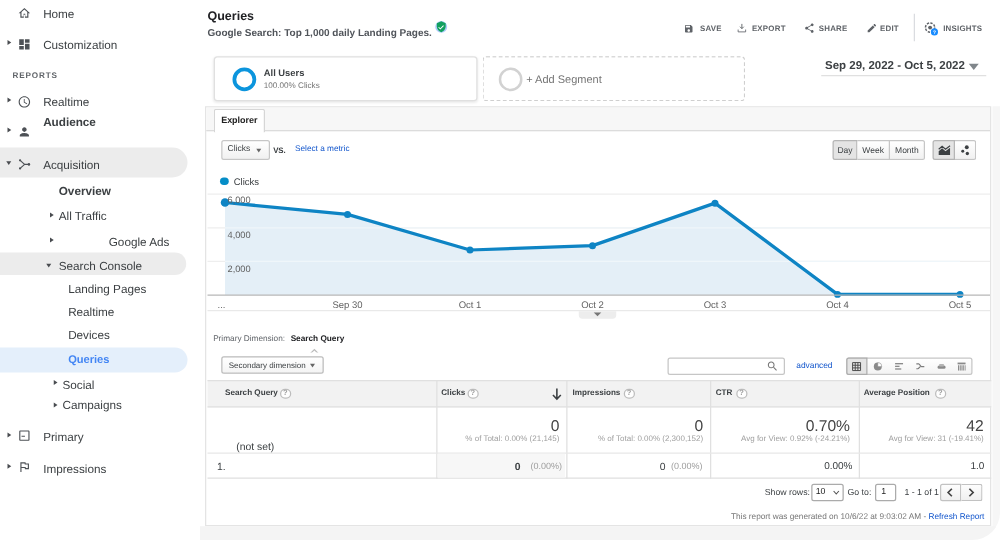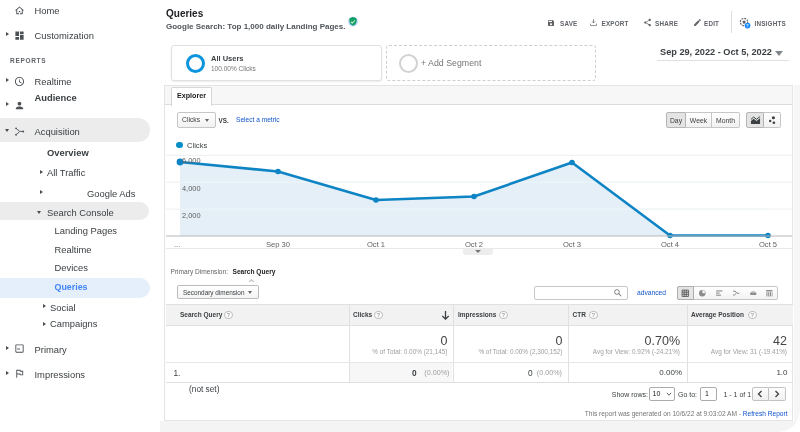--- a/index.html
+++ b/index.html
@@ -265,21 +265,21 @@
 <div class="a" style="right:237.5px;top:333.5px;font-size:12.5px;color:#444;">0</div>
 <div class="a" style="right:237.5px;top:348px;font-size:6.4px;color:#9e9e9e;">% of Total: 0.00% (2,300,152)</div>
 <div class="a" style="right:120px;top:333.5px;font-size:12.5px;color:#444;">0.70%</div>
 <div class="a" style="right:120px;top:348px;font-size:6.4px;color:#9e9e9e;">Avg for View: 0.92% (-24.21%)</div>
 <div class="a" style="right:13px;top:333.5px;font-size:12.5px;color:#444;">42</div>
 <div class="a" style="right:13px;top:348px;font-size:6.4px;color:#9e9e9e;">Avg for View: 31 (-19.41%)</div>
 
 <div class="a" style="left:166px;top:362px;width:627px;height:21px;border-top:1px solid #e7e7e7;border-bottom:1px solid #e0e0e0;"></div>
 <div class="a" style="left:350px;top:363px;width:102px;height:19px;background:#f7f7f7;"></div>
 <div class="a" style="left:173.5px;top:368px;font-size:8.3px;color:#3c4043;">1.</div>
-<div class="a" style="left:189px;top:384px;font-size:8.3px;color:#3c4043;">(not set)</div>
+<div class="a" style="left:189px;top:352px;font-size:8.3px;color:#3c4043;">(not set)</div>
 <div class="a" style="right:383.5px;top:367.5px;font-size:8.3px;font-weight:bold;color:#3c4043;">0</div>
 <div class="a" style="right:350.5px;top:368px;font-size:7.2px;color:#9e9e9e;">(0.00%)</div>
 <div class="a" style="right:267.5px;top:367.5px;font-size:8.3px;color:#3c4043;">0</div>
 <div class="a" style="right:238px;top:368px;font-size:7.2px;color:#9e9e9e;">(0.00%)</div>
 <div class="a" style="right:118px;top:367.5px;font-size:8px;color:#3c4043;text-align:center;">0.00%</div>
 <div class="a" style="right:12.5px;top:367.5px;font-size:8px;color:#3c4043;text-align:center;">1.0</div>
 
 <div class="a" style="right:152px;top:391px;font-size:7px;color:#3c4043;">Show rows:</div>
 <div class="a" style="left:648.5px;top:387px;width:26px;height:14px;background:#fff;border:1px solid #ababab;border-radius:2px;"></div>
 <div class="a" style="left:652.5px;top:390px;font-size:7px;color:#222;">10</div>

